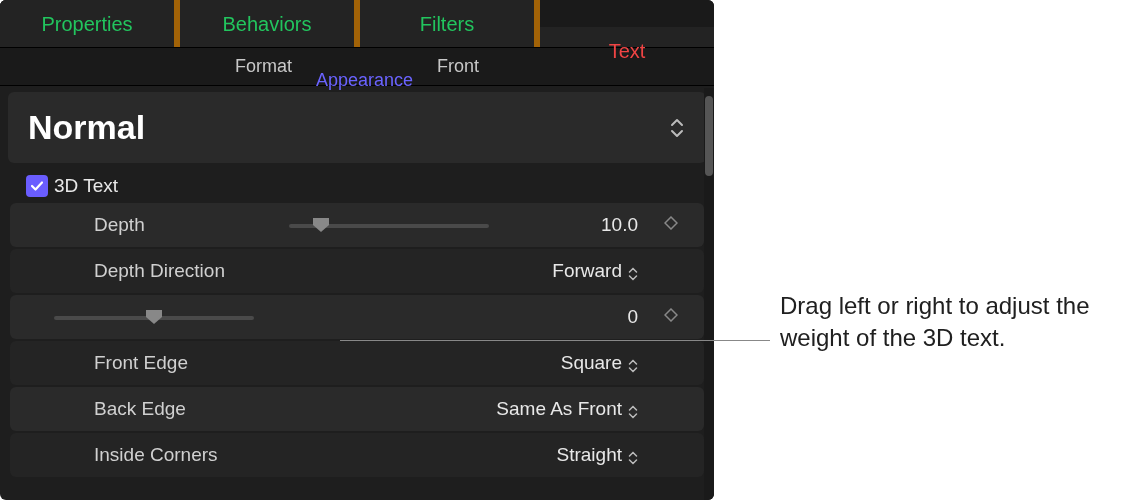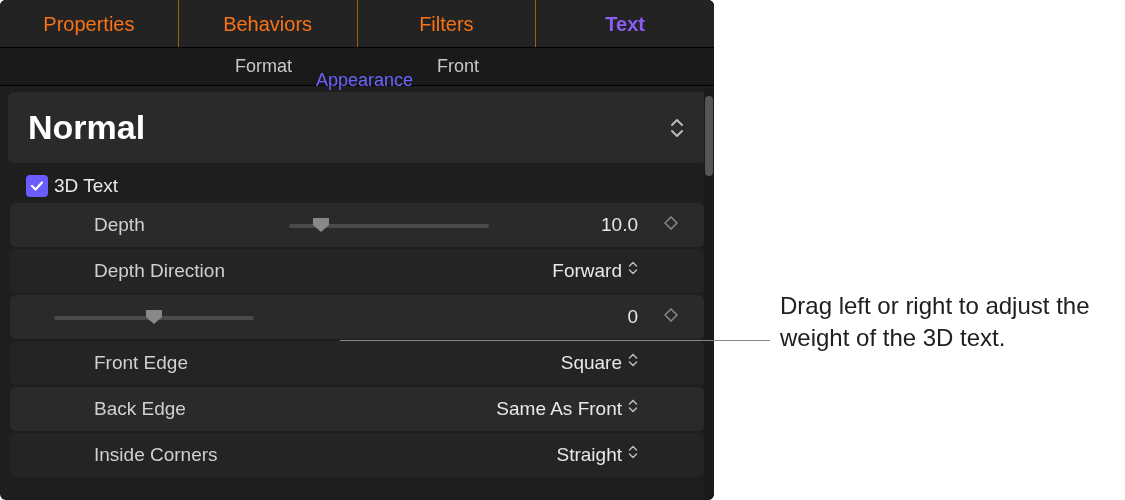--- a/index.html
+++ b/index.html
@@ -24,32 +24,33 @@
     }
     .tabs-top {
       display: flex;
       background: #1a1a1a;
       border-bottom: 1px solid #000;
       height: 48px;
     }
     .tabs-top .tab {
       flex: 1;
       text-align: center;
-      color: #f97316;
+      color: #22c55e;
       font-size: 20px;
       line-height: 48px;
-      border-right: 1px solid #a16207;
+      border-right: 6px solid #a16207;
       background: #232323;
     }
     .tabs-top .tab:last-child {
       border-right: none;
     }
     .tabs-top .tab.active {
-      color: #8b5cf6;
-      font-weight: 700;
+      color: #ef4444;
+      font-weight: 400;
+      margin-top: 27px;
     }
     .subtabs {
       display: flex;
       justify-content: center;
       gap: 24px;
       height: 38px;
       align-items: center;
       background: #1a1a1a;
       border-bottom: 1px solid #000;
     }
@@ -156,21 +157,21 @@
       width: 18px;
       height: 16px;
     }
     .value-area {
       flex: 1;
       text-align: right;
       color: #e8e8e8;
       font-size: 19px;
       padding-right: 8px;
       display: flex;
-      align-items: flex-start;
+      align-items: flex-end;
       justify-content: flex-end;
       gap: 6px;
     }
     .mini-updown {
       display: inline-flex;
       flex-direction: column;
       line-height: 0;
     }
     .mini-updown svg {
       width: 10px;

